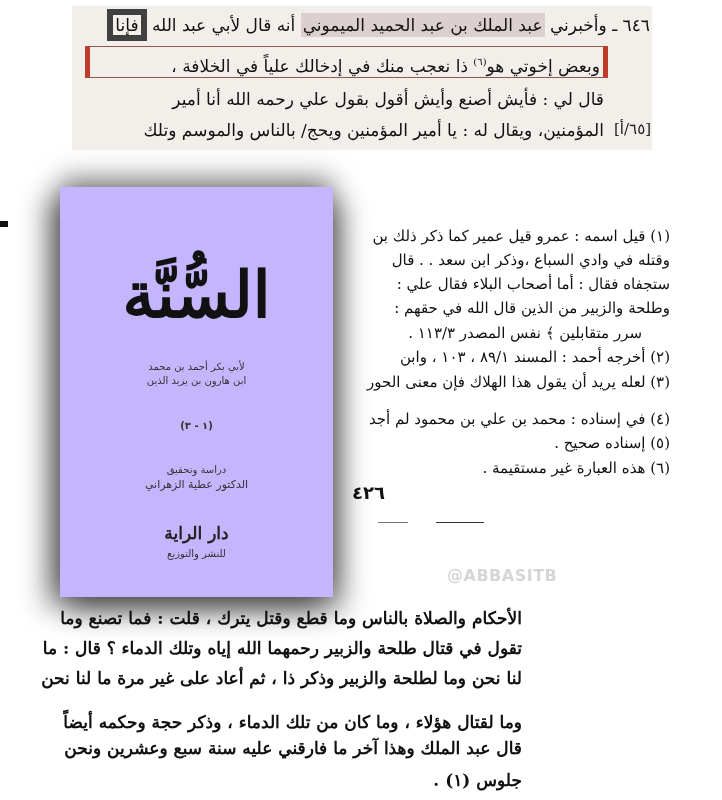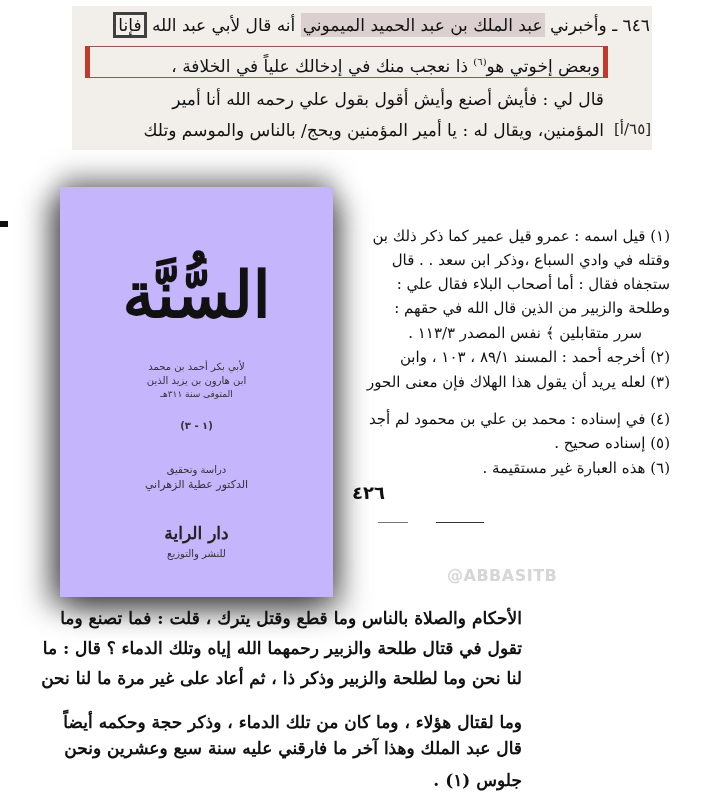--- a/index.html
+++ b/index.html
@@ -12,21 +12,21 @@
     .top-panel {
       position: absolute; left: 72px; top: 6px; width: 580px; height: 144px;
       background: #f2efea;
     }
     .line {
       position: absolute; direction: rtl; white-space: nowrap;
       font-size: 17px; line-height: 22px; color: #111;
       font-family: "DejaVu Serif", "Liberation Serif", serif;
     }
     .hl { background: #dccfcf; padding: 2px 2px; }
-    .boxed-word { border: 3px solid #404040; padding: 0 2px; }
+    .boxed-word { border: 6px solid #404040; padding: 0 2px; }
     .red-box {
       position: absolute; left: 85px; top: 46px; width: 523px; height: 32px;
       border-top: 1px solid #8d5a50; border-bottom: 1px solid #8d5a50;
       border-left: 5px solid #c0392b; border-right: 5px solid #c0392b;
       box-sizing: border-box;
     }
     sup { font-size: 10px; }
     .page-ref {
       position: absolute; left: 614px; top: 120px; direction: rtl;
       font-size: 15px; color: #222;
@@ -102,21 +102,20 @@
 <div class="page-number">٤٢٦</div>
 <div class="dash" style="left:378px; top:522px; width:30px;"></div>
 <div class="dash" style="left:436px; top:522px; width:48px; background:#333;"></div>
 
 <div class="watermark">@ABBASITB</div>
 
 <div class="book-cover">
   <div class="cover-title">السُّنَّة</div>
   <div class="cover-small" style="top:173px;">لأبي بكر أحمد بن محمد</div>
   <div class="cover-small" style="top:187px;">ابن هارون بن يزيد الذين</div>
-  <div class="cover-small" style="top:201px; font-size:9px;">المتوفى سنة ٣١١هـ</div>
   <div class="cover-small" style="top:232px; font-weight:bold;">(١ - ٣)</div>
   <div class="cover-small" style="top:276px;">دراسة وتحقيق</div>
   <div class="cover-small" style="top:291px; font-size:11px;">الدكتور عطية الزهراني</div>
   <div class="cover-pub" style="top:336px;">دار الراية</div>
   <div class="cover-small" style="top:360px;">للنشر والتوزيع</div>
 </div>
 
 <div class="body-text">
   <div class="line" style="right:200px; top:603px;">الأحكام والصلاة بالناس وما قطع وقتل يترك ، قلت : فما تصنع وما</div>
   <div class="line" style="right:200px; top:633px;">تقول في قتال طلحة والزبير رحمهما الله إياه وتلك الدماء ؟ قال : ما</div>

